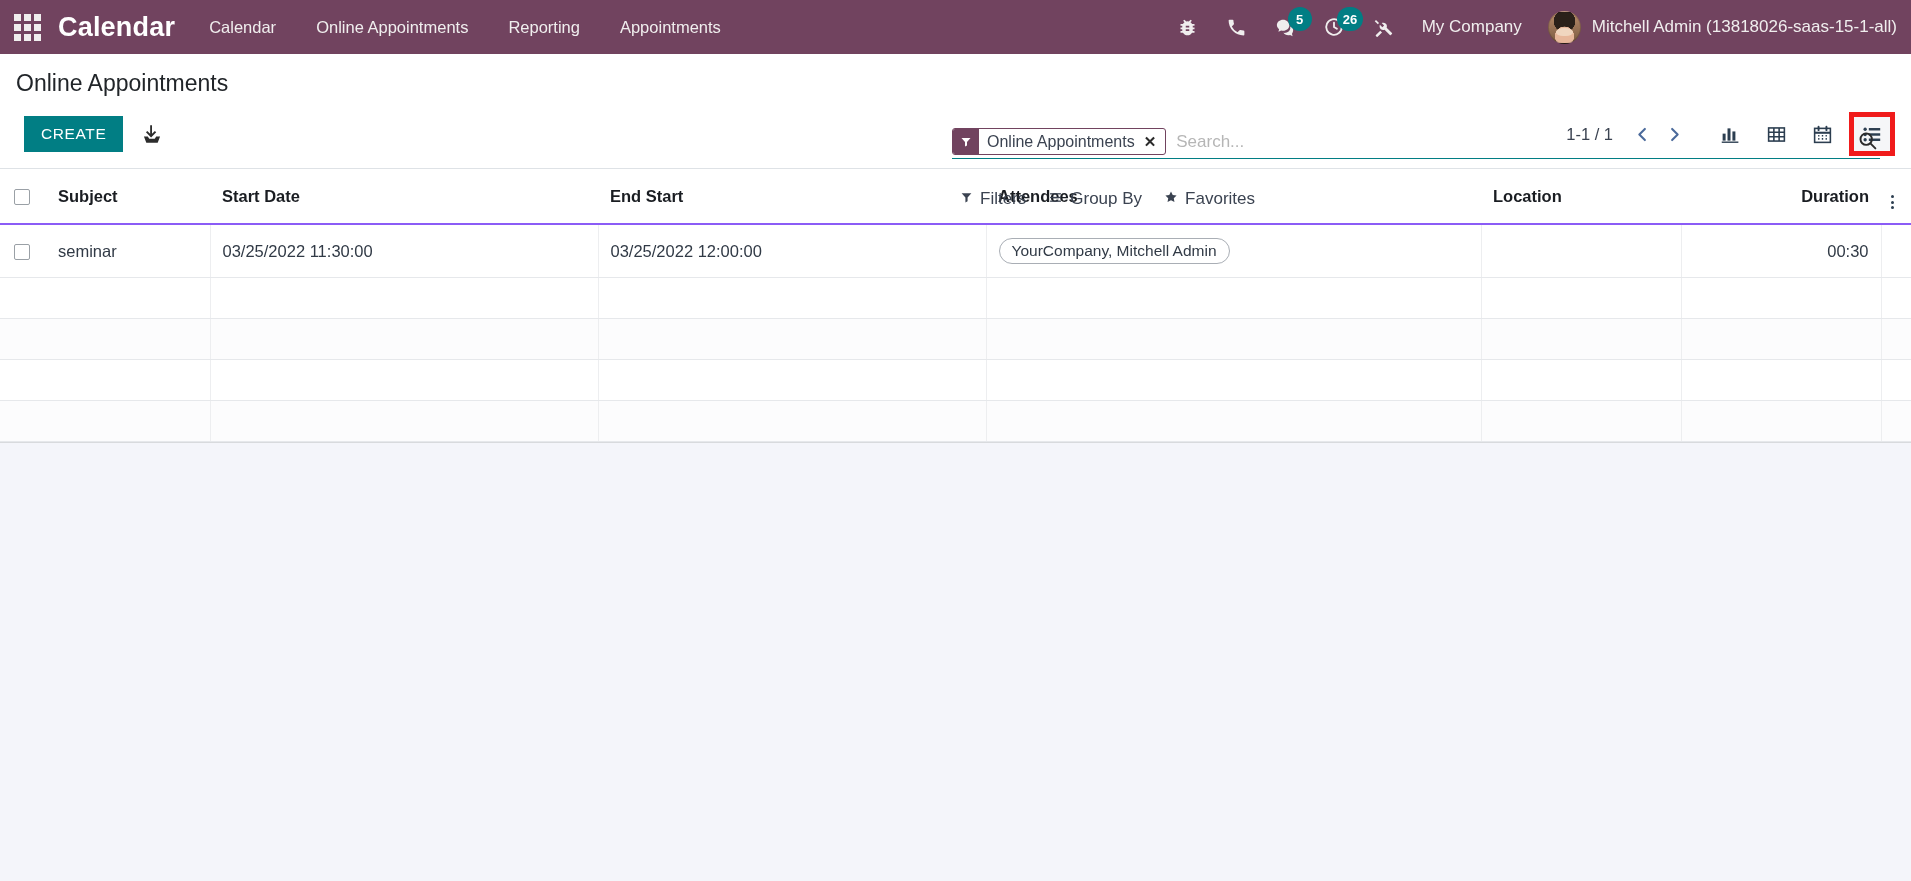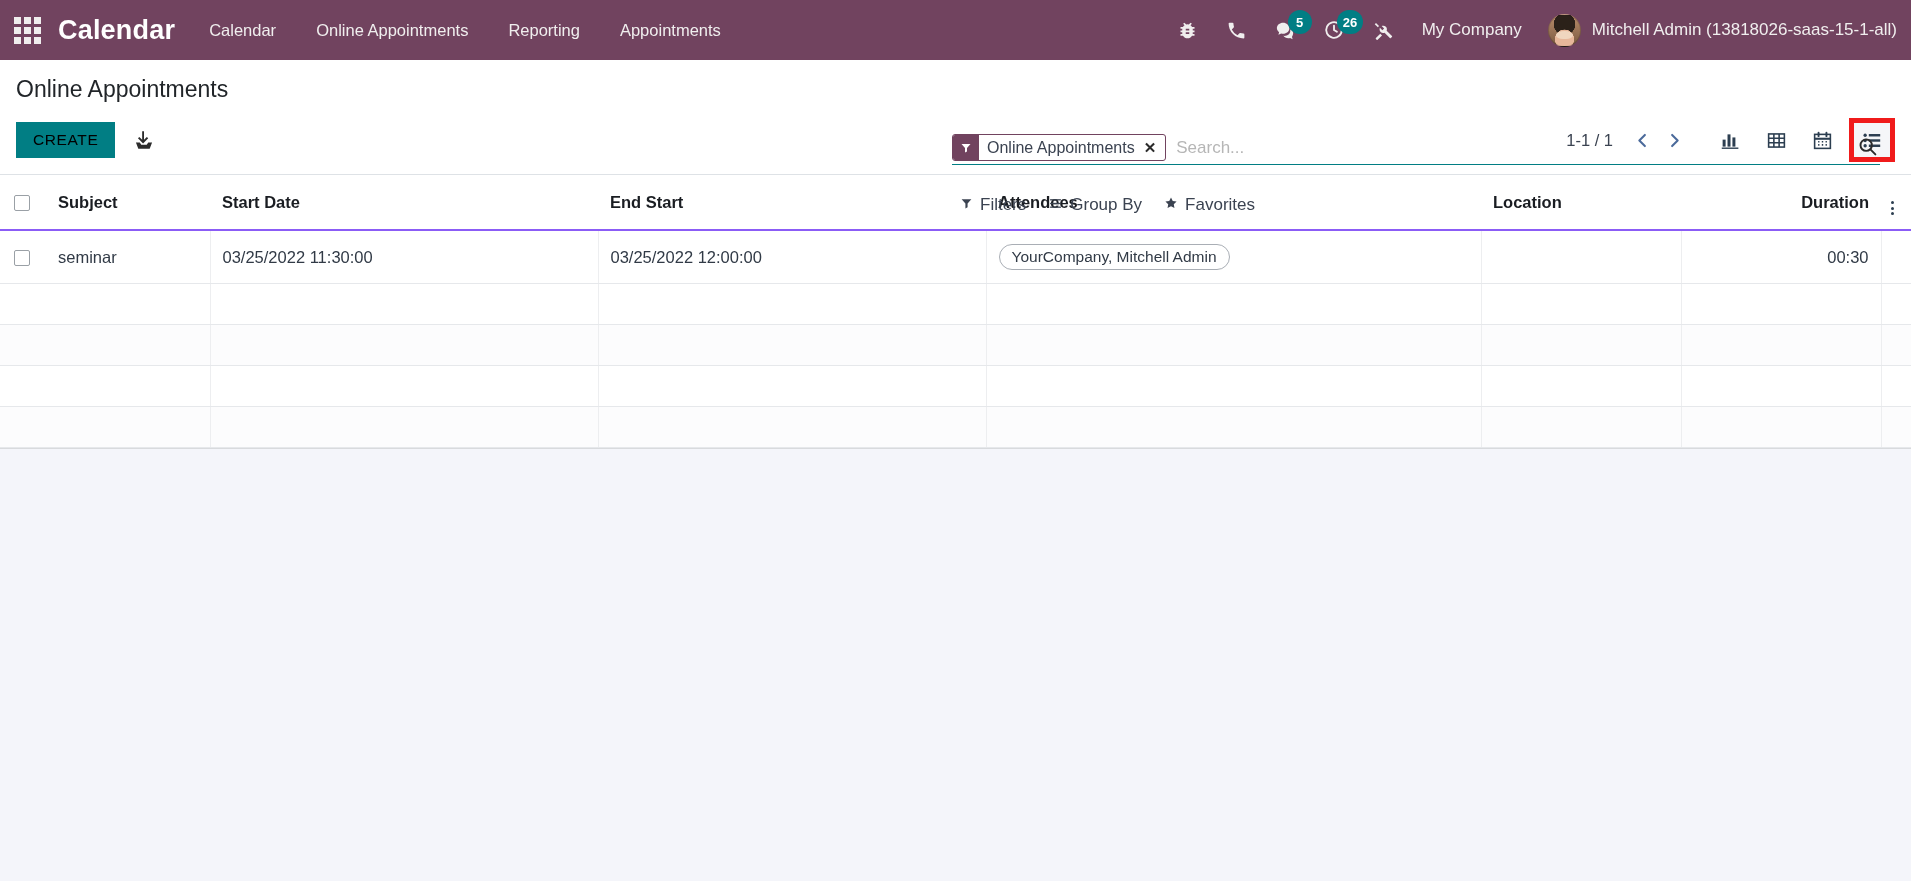--- a/index.html
+++ b/index.html
@@ -6,21 +6,21 @@
   html, body {
     width: 1911px;
     height: 881px;
     font-family: "Liberation Sans", sans-serif;
     background: #F4F5FA;
     overflow: hidden;
   }
 
   
   .navbar {
-    height: 60px;
+    height: 54px;
     background: #71435F;
     display: flex;
     align-items: center;
     color: #F0EEEE;
     position: relative;
     z-index: 10;
   }
   .apps-grid {
     width: 54px;
     height: 54px;
@@ -214,28 +214,29 @@
   }
 
   .cp-row-2 {
     display: flex;
     align-items: center;
     padding: 6px 16px 12px 16px;
     min-height: 44px;
   }
   .btn-create {
     background: #017E84;
-    color: #000000;
+    color: #ffffff;
     border: none;
     font-size: 15.5px;
     font-weight: 500;
     letter-spacing: .6px;
     padding: 9px 17px;
     cursor: pointer;
     font-family: "Liberation Sans", sans-serif;
+    margin-left: 8px;
   }
   .import-icon {
     margin-left: 18px;
     color: #2c2c2c;
     cursor: pointer;
     display: flex;
     align-items: center;
   }
 
   .filters-group {

